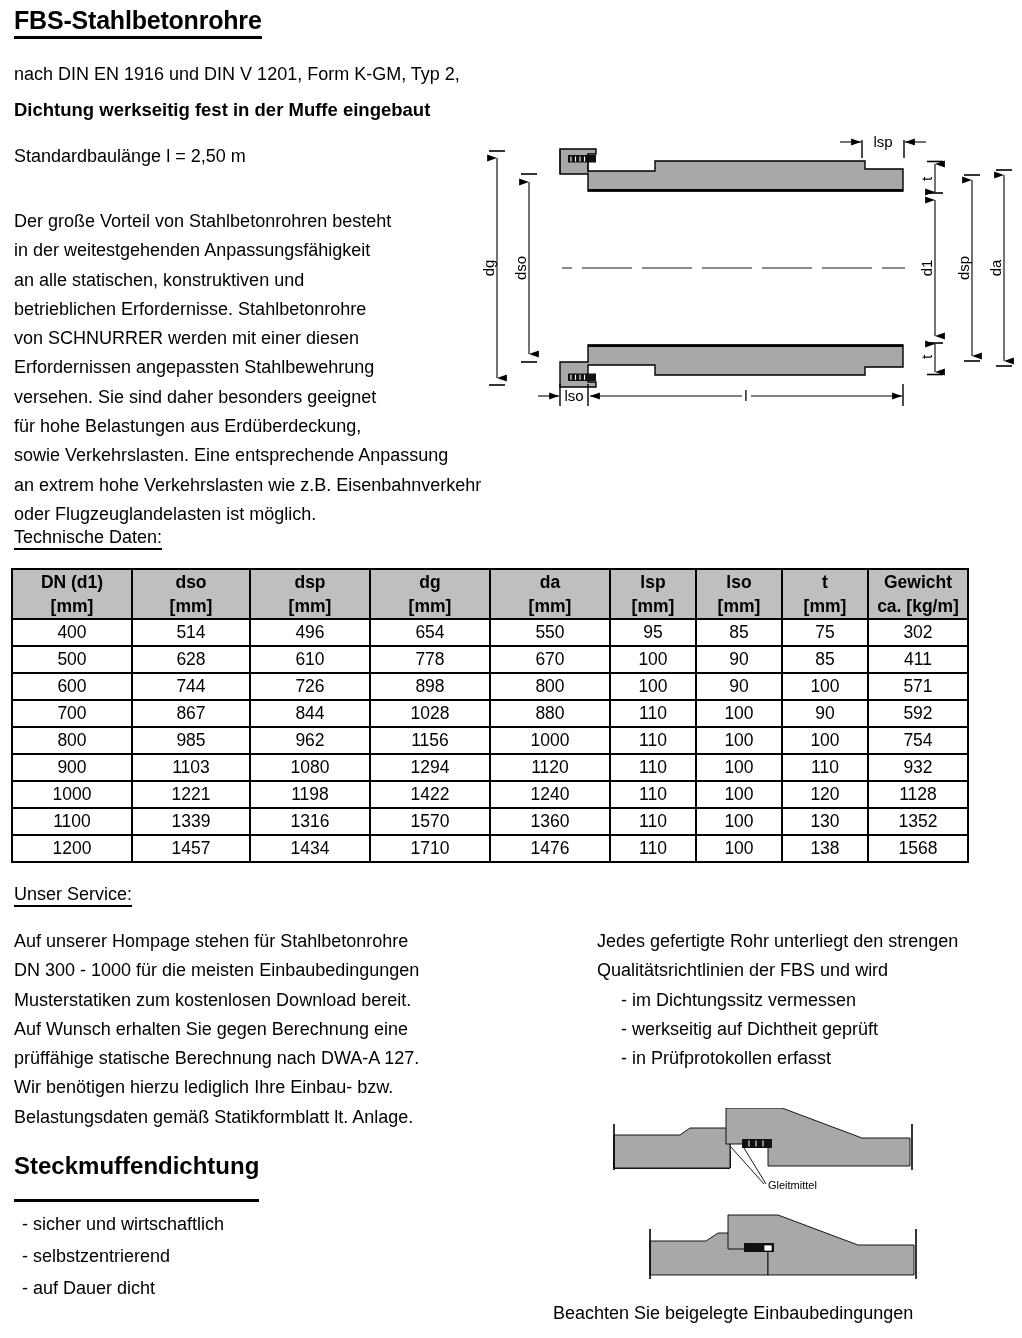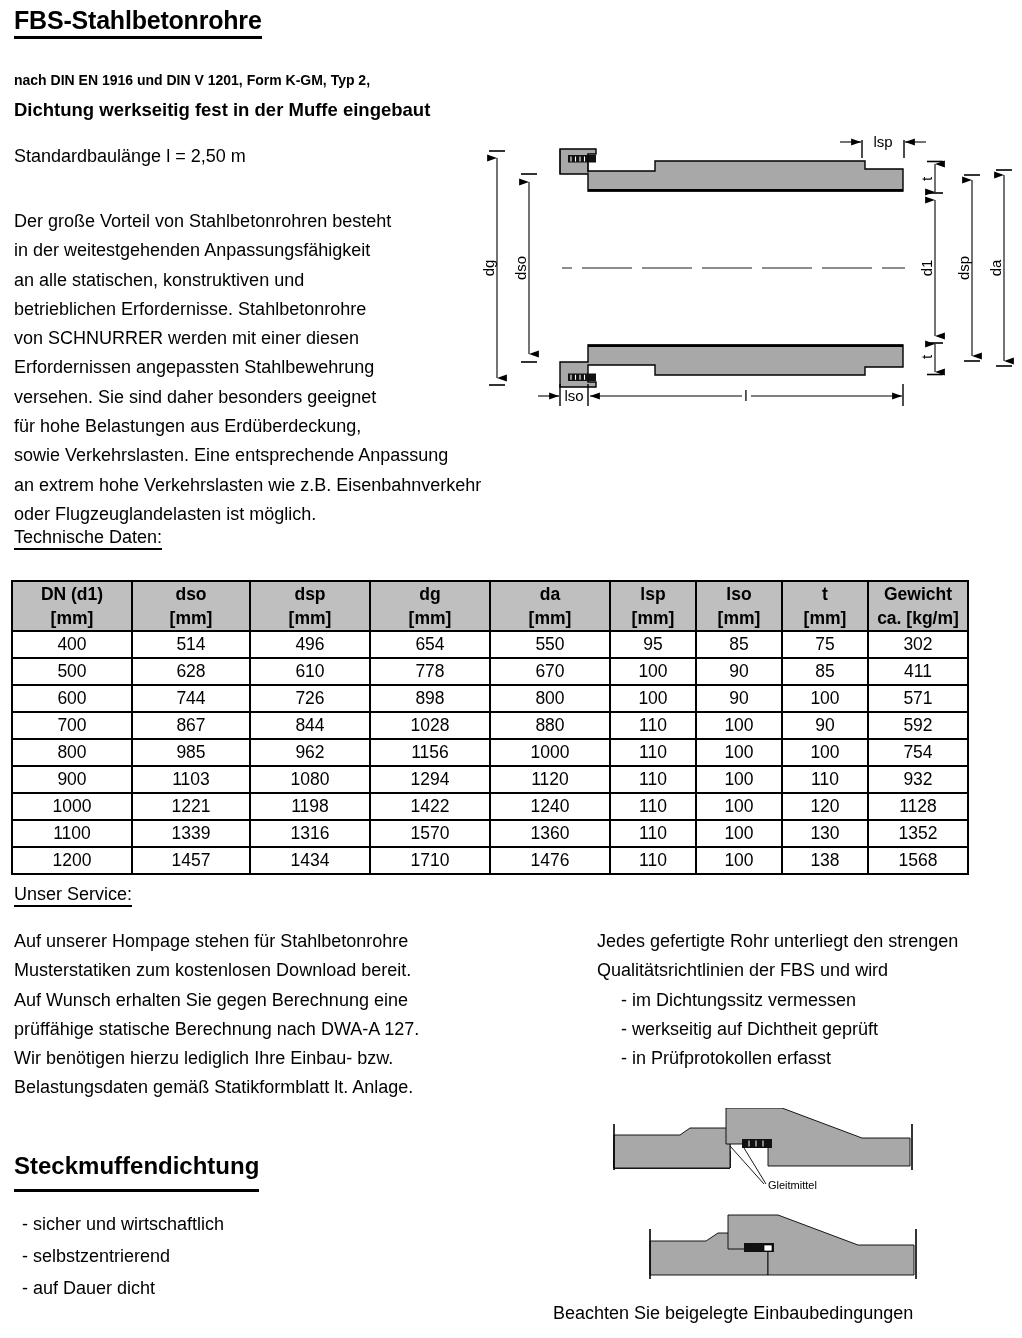--- a/index.html
+++ b/index.html
@@ -21,23 +21,23 @@
   #doc-title {
     left: 14px; top: 6px;
     font-size: 25px;
     font-weight: bold;
     letter-spacing: -0.2px;
     border-bottom: 3px solid #000;
     padding-bottom: 1px;
     display: inline-block;
   }
   #subtitle-line1 {
-    left: 14px; top: 72px;
-    font-size: 14px;
-    font-weight: bold;
+    left: 14px; top: 64px;
+    font-size: 18px;
+    font-weight: normal;
   }
   #subtitle-line2 {
     left: 14px; top: 99px;
     font-size: 18.5px;
     font-weight: bold;
   }
   #standard-length {
     left: 14px; top: 146px;
     font-size: 18px;
   }
@@ -58,26 +58,26 @@
   }
   #tech-data-head { left: 14px; top: 527px; }
   #service-head   { left: 14px; top: 884px; }
 
   #seal-head {
     left: 14px; top: 1152px;
     font-size: 24px;
     font-weight: bold;
     border-bottom: 3px solid #000;
     display: inline-block;
-    padding-bottom: 9px;
+    padding-bottom: 19px;
   }
 
   
   #spec-table {
-    left: 11px; top: 580px;
+    left: 11px; top: 568px;
     border-collapse: collapse;
     width: 938px;
     font-size: 17px;
     table-layout: fixed;
   }
   #spec-table th, #spec-table td {
     border: 2px solid #000;
     text-align: center;
     padding: 0;
   }
@@ -412,20 +412,21 @@
         <td class="c7">138</td>
         <td class="c8">1568</td>
       </tr>
     </tbody>
 </table>
 
 <div class="abs section-head" id="service-head">Unser Service:</div>
 
 <div class="abs" id="service-left">
   <div>Auf unserer Hompage stehen für Stahlbetonrohre</div>
+  <div>DN 300 - 1000 für die meisten Einbaubedingungen</div>
   <div>Musterstatiken zum kostenlosen Download bereit.</div>
   <div>Auf Wunsch erhalten Sie gegen Berechnung eine</div>
   <div>prüffähige statische Berechnung nach DWA-A 127.</div>
   <div>Wir benötigen hierzu lediglich Ihre Einbau- bzw.</div>
   <div>Belastungsdaten gemäß Statikformblatt lt. Anlage.</div>
 </div>
 
 <div class="abs" id="service-right">
   <div>Jedes gefertigte Rohr unterliegt den strengen</div>
   <div>Qualitätsrichtlinien der FBS und wird</div>

